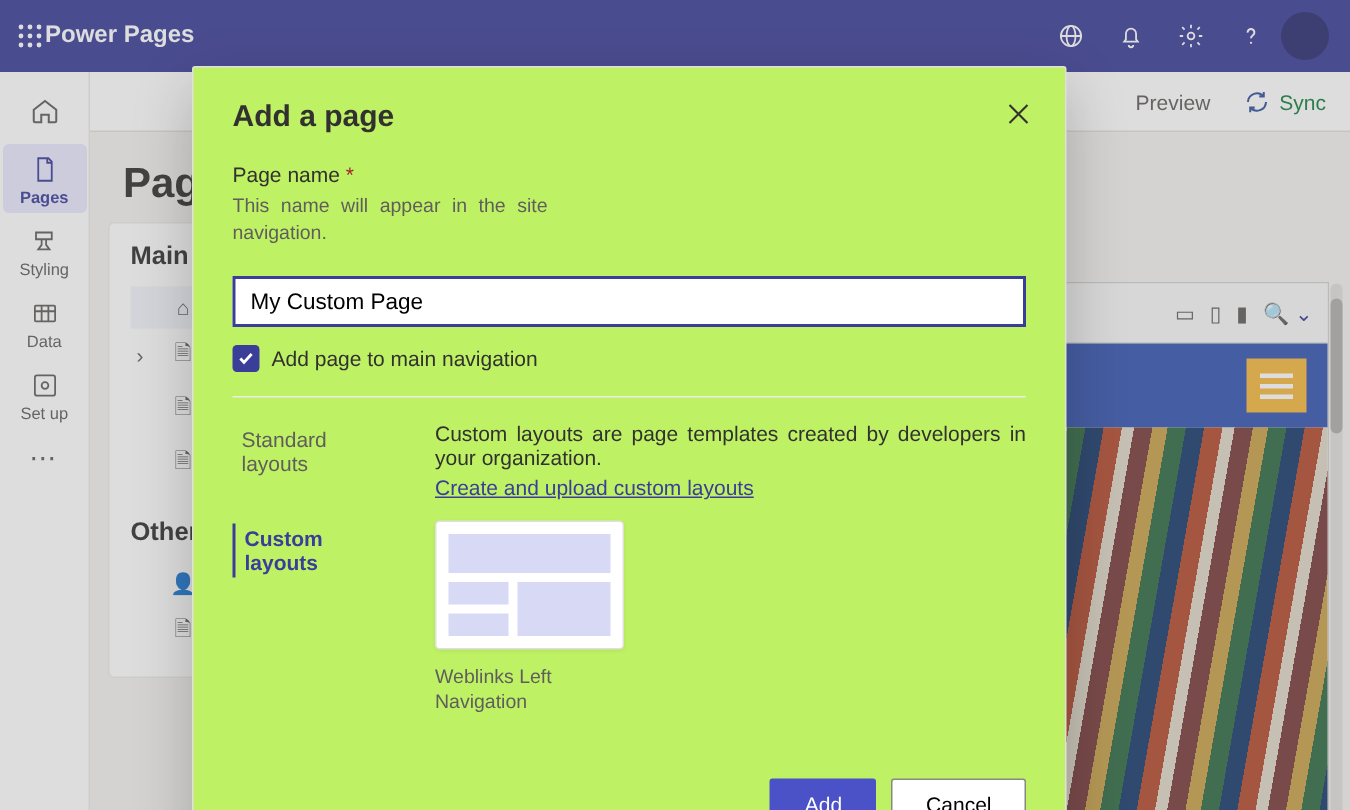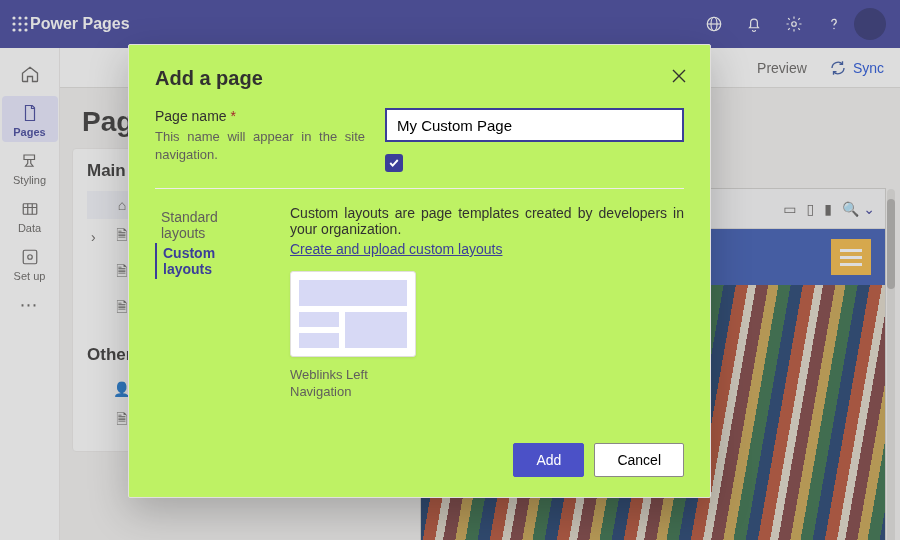--- a/index.html
+++ b/index.html
@@ -9,21 +9,21 @@
   
   .appbar { height: 48px; background: #3b3e99; color: #fff; display: flex; align-items: center; padding: 0 10px; gap: 0; }
   .appbar .waffle { width: 20px; height: 20px; display:flex; align-items:center; justify-content:center; }
   .appbar .title { font-size: 16px; font-weight: 600; }
   .appbar .spacer { flex: 1; }
   .appbar .ic { width: 40px; height: 48px; display:flex; align-items:center; justify-content:center; cursor:pointer; }
   .appbar .avatar { width:32px; height:32px; border-radius:50%; background:#2a2c70; margin-right:4px; }
 
   
   .toolbar { height: 40px; background:#fff; border-bottom:1px solid #e1dfdd; display:flex; align-items:center; justify-content:flex-end; padding:0 16px; gap:18px; color:#323130; }
-  .toolbar .sync { display:flex; align-items:center; gap:6px; color:#1d4ed8; font-weight:500; cursor:pointer; }
+  .toolbar .sync { display:flex; align-items:center; gap:6px; color:#15803d; font-weight:500; cursor:pointer; }
   .toolbar .muted { color:#605e5c; }
 
   
   .leftnav { position:absolute; top:48px; left:0; bottom:0; width:60px; background:#fff; border-right:1px solid #eceae8; display:flex; flex-direction:column; align-items:center; padding-top:6px; gap:2px; }
   .leftnav .navitem { width:56px; padding:8px 0 4px; display:flex; flex-direction:column; align-items:center; font-size:11px; color:#605e5c; gap:2px; border-radius:4px; cursor:pointer; }
   .leftnav .navitem.active { background:#e8e9ff; color:#3b3e99; font-weight:600; }
   .leftnav .navitem .ic { height:20px; }
   .leftnav .navitem.home { padding:10px 0; }
   .leftnav .dots { margin-top:6px; font-size:18px; color:#605e5c; letter-spacing:2px; }
 
@@ -49,34 +49,34 @@
   .canvas .scroll { position:absolute; right:-10px; top:0; width:8px; height:420px; background:#e1dfdd; border-radius:4px; }
   .canvas .scroll::after{content:"";position:absolute;top:10px;left:0;width:8px;height:90px;background:#b1afad;border-radius:4px;}
 
   
   .dim { position:absolute; inset:0; background:rgba(120,120,120,0.25); pointer-events:none; }
 
   
   .modal { position:absolute; top:44px; left:128px; width:583px; background:#bef264; border:1px solid #e1dfdd; box-shadow:0 14px 40px rgba(0,0,0,0.22); border-radius:2px; padding:22px 26px 20px; z-index:10; }
   .modal .close { position:absolute; top:16px; right:16px; cursor:pointer; width:30px; height:30px; display:flex; align-items:center; justify-content:center; }
   .modal h2 { font-size:20px; font-weight:600; margin-bottom:18px; }
-  .formrow { display:flex; gap:20px; }
+  .formrow { display:flex; gap:20px;flex-direction:column; }
   .formrow .lab { width:210px; }
   .formrow .lab .req { color:#a4262c; }
   .formrow .lab .sub { font-size:13px; color:#605e5c; margin-top:4px; line-height:1.4; text-align:justify;}
   .formrow .field { flex:1; }
   .formrow input[type=text]{ width:100%; height:34px; border:2px solid #3b3e99; padding:0 10px; font-size:15px; outline:none; }
   .chk { display:flex; align-items:center; gap:8px; margin-top:12px; }
   .chk .box { width:18px; height:18px; border-radius:3px; background:#3b3e99; display:flex; align-items:center; justify-content:center; }
   .divider { height:1px; background:#edebe9; margin:16px 0; }
 
   .tabs { display:flex; gap:20px; }
   .tabs .tabcol { width:115px; display:flex; flex-direction:column; padding-top:2px; }
   .tabs .tab { font-size:14px; color:#605e5c; cursor:pointer; padding:2px 6px; }
-  .tabs .tab.active { color:#3b3e99; font-weight:600; border-left:2px solid #3b3e99; padding-left:6px; }
+  .tabs .tab.active { color:#3b3e99; font-weight:600; border-left:2px solid #3b3e99; padding-left:6px;margin-top:30px; }
   .tabs .content { flex:1; }
   .tabs .desc { font-size:14px; color:#323130; text-align:justify; }
   .tabs .link { color:#3b3e99; text-decoration:underline; cursor:pointer; display:inline-block; margin-top:4px; }
 
   .layoutcard { width:130px; margin-top:14px; text-align:left; }
   .layoutcard .thumb { width:126px; height:86px; border:1px solid #e1dfdd; border-radius:3px; padding:8px; background:#fff; display:grid; grid-template-columns:40px 1fr; grid-template-rows:26px 1fr 1fr; gap:6px; box-shadow:0 1px 3px rgba(0,0,0,0.07);}
   .layoutcard .thumb div{ background:#d7d9f5; }
   .layoutcard .thumb .top{ grid-column:1/3; }
   .layoutcard .thumb .right{ grid-row:2/4; grid-column:2; }
   .layoutcard .cap { font-size:13px; color:#605e5c; margin-top:10px; line-height:1.3; }
@@ -262,20 +262,21 @@
       <div class="sub">This name will appear in the site navigation.</div>
     </div>
     <div class="field">
       <input type="text" value="My Custom Page" style="">
       <div class="chk">
         <div class="box">
           <svg width="12" height="12" viewBox="0 0 16 16" stroke="#fff" stroke-width="2.5" fill="none">
               <path d="M3 8l3.2 3.5L13 4"></path>
             </svg>
         </div>
+        <span>Add page to main navigation</span>
       </div>
     </div>
   </div>
 
   <div class="divider"></div>
 
   <div class="tabs">
     <div class="tabcol">
       <div class="tab">Standard layouts</div>
       <div class="tab active">Custom layouts</div>

